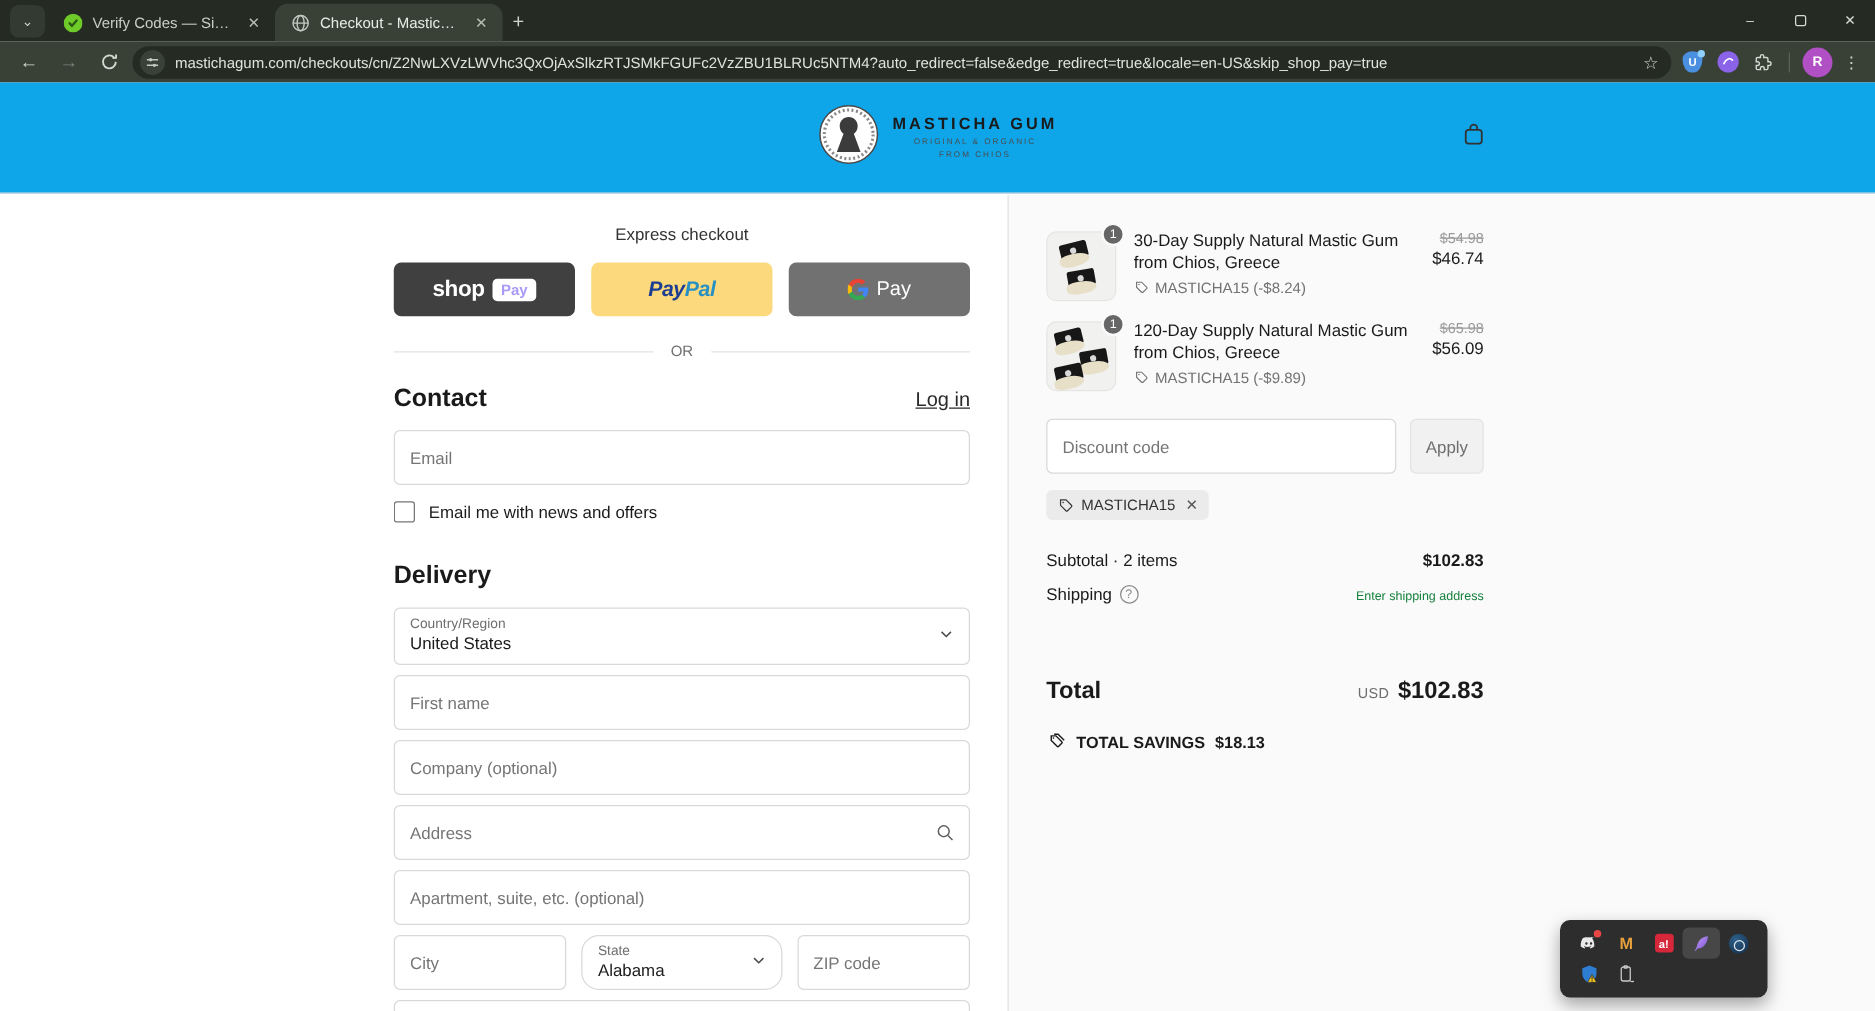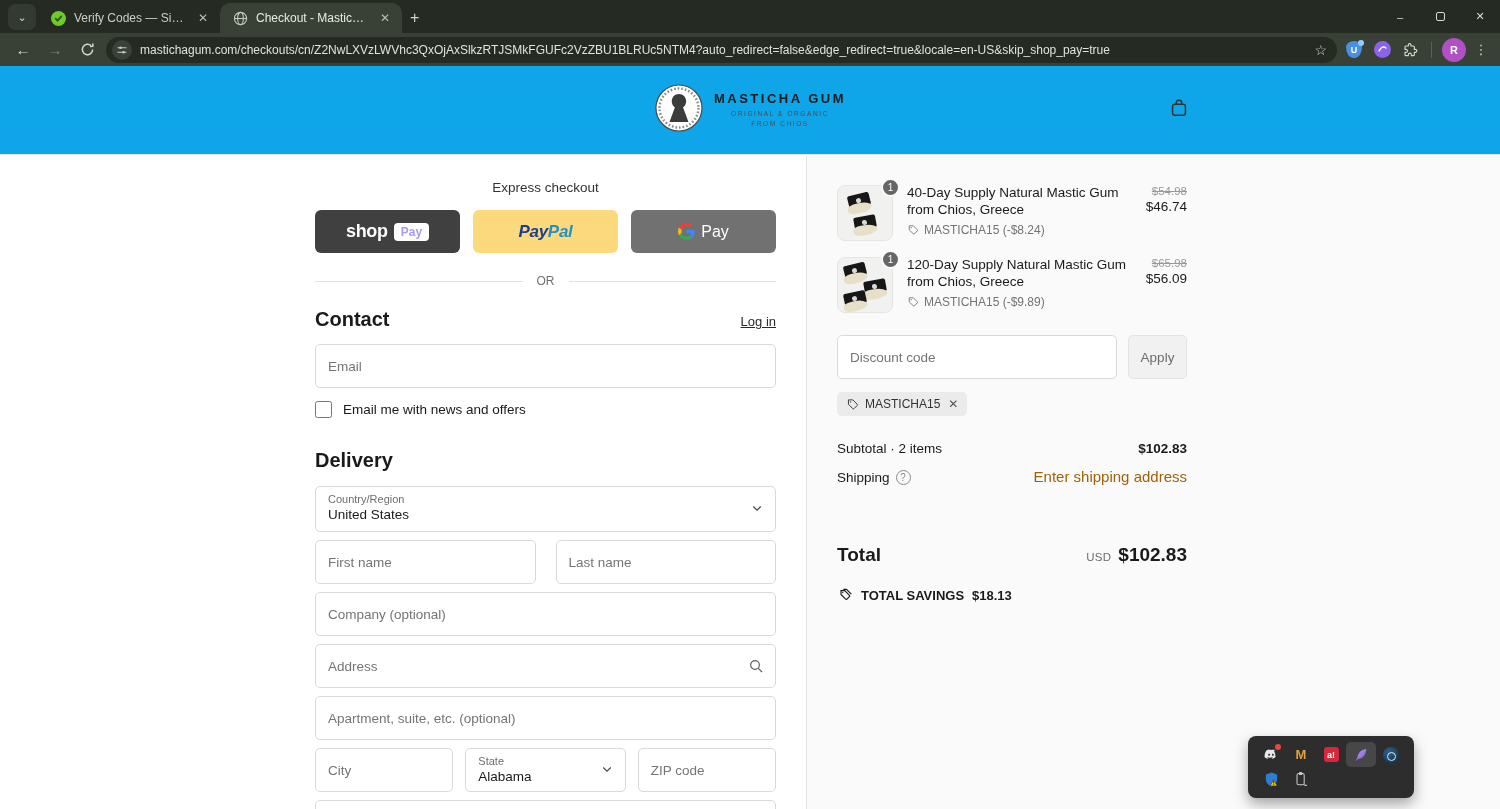--- a/index.html
+++ b/index.html
@@ -59,21 +59,21 @@
   .pp-word { font-size:17px; font-weight:bold; font-style:italic; letter-spacing:-0.3px; }
   .pp-pay { color:#1b3d92; } .pp-pal { color:#2790c3; }
   .btn-gpay { background:#717171; }
   .gpay-word { color:#fff; font-size:16px; }
   .or-row { display:flex; align-items:center; gap:14px; margin-top:21px; color:#707070; font-size:12px; }
   .or-row::before, .or-row::after { content:""; flex:1; height:1px; background:#e2e2e2; }
 
   
   .section-head { display:flex; align-items:baseline; justify-content:space-between; margin-top:20px; margin-bottom:13px; }
   h2.sec-title { font-size:20px; font-weight:bold; color:#1a1a1a; }
-  .login-link { font-size:13px; color:#2a2a2a; text-decoration:underline; }
+  .login-link { font-size:16px; color:#2a2a2a; text-decoration:underline; }
   .field { width:100%; height:44px; border:1px solid #d9d9d9; border-radius:5px; background:#fff; font-size:13.5px; padding:0 12px; color:#1a1a1a; font-family:"Liberation Sans",sans-serif; }
   .field::placeholder { color:#757575; }
   .check-row { display:flex; align-items:center; gap:11px; margin-top:13px; font-size:13.5px; color:#1a1a1a; }
   .check-row input { width:17px; height:17px; accent-color:#fff; border:1px solid #d0d0d0; }
   .select-box { position:relative; width:100%; height:46px; border:1px solid #d9d9d9; border-radius:5px; background:#fff; padding:6px 34px 0 12px; cursor:pointer; }
   .select-label { font-size:11px; color:#6e6e6e; line-height:1.2; }
   .select-value { font-size:13.5px; color:#1a1a1a; margin-top:1px; }
   .select-chev { position:absolute; right:12px; top:50%; transform:translateY(-50%); }
   .row2 { display:flex; gap:20px; margin-top:8px; }
   .row3 { display:flex; gap:12px; margin-top:8px; }
@@ -101,21 +101,21 @@
   .discount-row { display:flex; gap:11px; margin-top:22px;border-radius:14px; }
   .discount-input { flex:1; }
   .apply-btn { width:59px; height:44px; background:#f1f1f1; border:1px solid #e3e3e3; border-radius:5px; color:#6e6e6e; font-size:13.5px; cursor:pointer; }
   .applied-pill { display:inline-flex; align-items:center; gap:6px; margin-top:13px; background:#ebebeb; border-radius:5px; padding:5px 9px; font-size:12px; color:#333; }
   .pill-x { font-size:12px; color:#555; margin-left:2px; }
   .tot-row { display:flex; justify-content:space-between; align-items:baseline; }
   .subtotal-row { margin-top:25px; font-size:13.5px; color:#1a1a1a; }
   .subtotal-val { font-weight:bold; }
   .shipping-row { margin-top:12px; font-size:13.5px; color:#1a1a1a; }
   .ship-label { display:inline-flex; align-items:center; gap:6px; }
-  .ship-val { color:#a16207; font-size:15px; }
+  .ship-val { color:#15803d; font-size:10px; }
   .total-row { margin-top:22px; }
   .total-label { font-size:19px; font-weight:bold; color:#1a1a1a; }
   .total-right { display:flex; align-items:baseline; gap:7px; }
   .currency { font-size:11.5px; color:#6e6e6e; letter-spacing:0.3px;margin-top:44px; }
   .total-val { font-size:19px; font-weight:bold; color:#1a1a1a; }
   .savings-row { display:flex; align-items:center; gap:8px; margin-top:21px; font-size:13px; font-weight:bold; color:#1a1a1a; }
 
   
   .tray { position:absolute; left:1248px; top:736px; width:166px; height:62px; background:#2d2d2d; border-radius:8px; box-shadow:0 6px 14px rgba(0,0,0,.35); padding:6px 8px; }
   .tray-row { display:flex; }
@@ -280,36 +280,35 @@
           <div class="select-label">Country/Region</div>
           <div class="select-value">United States</div>
           <span class="select-chev">
             <svg width="12" height="12" viewBox="0 0 16 16" fill="none" stroke="#4a4a4a" stroke-width="1.6">
                 <path d="M3 6l5 5 5-5"></path>
               </svg>
           </span>
         </div>
         <div class="row2">
           <input class="field" style="flex: 1 1 0%;" type="text" placeholder="First name">
-          <input class="field" style="flex: 1 1 0%;" type="text" placeholder="Last name">
         </div>
         <input class="field mt8" style="margin-top: 8px;" type="text" placeholder="Company (optional)">
         <div class="field-wrap" style="margin-top:8px">
           <input class="field" type="text" placeholder="Address" style="">
           <span class="field-icon-right">
             <svg width="16" height="16" viewBox="0 0 24 24" fill="none" stroke="#5f5f5f" stroke-width="1.8">
                 <circle cx="10.5" cy="10.5" r="6.5"></circle>
                 <path d="M15.5 15.5L21 21"></path>
               </svg>
           </span>
         </div>
         <input class="field" style="margin-top: 8px;" type="text" placeholder="Apartment, suite, etc. (optional)">
         <div class="row3">
           <input class="field" style="flex: 1 1 0%;" type="text" placeholder="City">
-          <div class="select-box" style="flex:1; height:44px;">
+          <div class="select-box" style="flex:1; height:44px;border-radius:14px;">
             <div class="select-label">State</div>
             <div class="select-value">Alabama</div>
             <span class="select-chev">
               <svg width="12" height="12" viewBox="0 0 16 16" fill="none" stroke="#4a4a4a" stroke-width="1.6">
                   <path d="M3 6l5 5 5-5"></path>
                 </svg>
             </span>
           </div>
           <input class="field" style="flex: 1 1 0%;" type="text" placeholder="ZIP code">
         </div>
@@ -326,21 +325,21 @@
 
         <div class="cart-item">
           <div class="thumb-wrap">
             <div class="thumb">
               <div class="pouch" style="left:10px; top:8px; transform:rotate(-14deg);"></div>
               <div class="pouch" style="left:16px; top:30px; transform:rotate(-10deg);"></div>
             </div>
             <div class="qty-badge">1</div>
           </div>
           <div class="item-mid">
-            <div class="item-title">40-Day Supply Natural Mastic Gum from Chios, Greece</div>
+            <div class="item-title">30-Day Supply Natural Mastic Gum from Chios, Greece</div>
             <div class="item-tag">
               <svg width="12" height="12" viewBox="0 0 24 24" fill="none" stroke="#737373" stroke-width="1.8">
                   <path d="M20.6 11.5l-8-8H4.5v8.1l8 8a1.6 1.6 0 0 0 2.3 0l5.8-5.8a1.6 1.6 0 0 0 0-2.3z"></path>
                   <circle cx="8.3" cy="7.3" r="1.2" fill="#737373" stroke="none"></circle>
                 </svg>
               <span>MASTICHA15 (-$8.24)</span>
             </div>
           </div>
           <div class="item-prices">
             <div class="price-old">$54.98</div>

